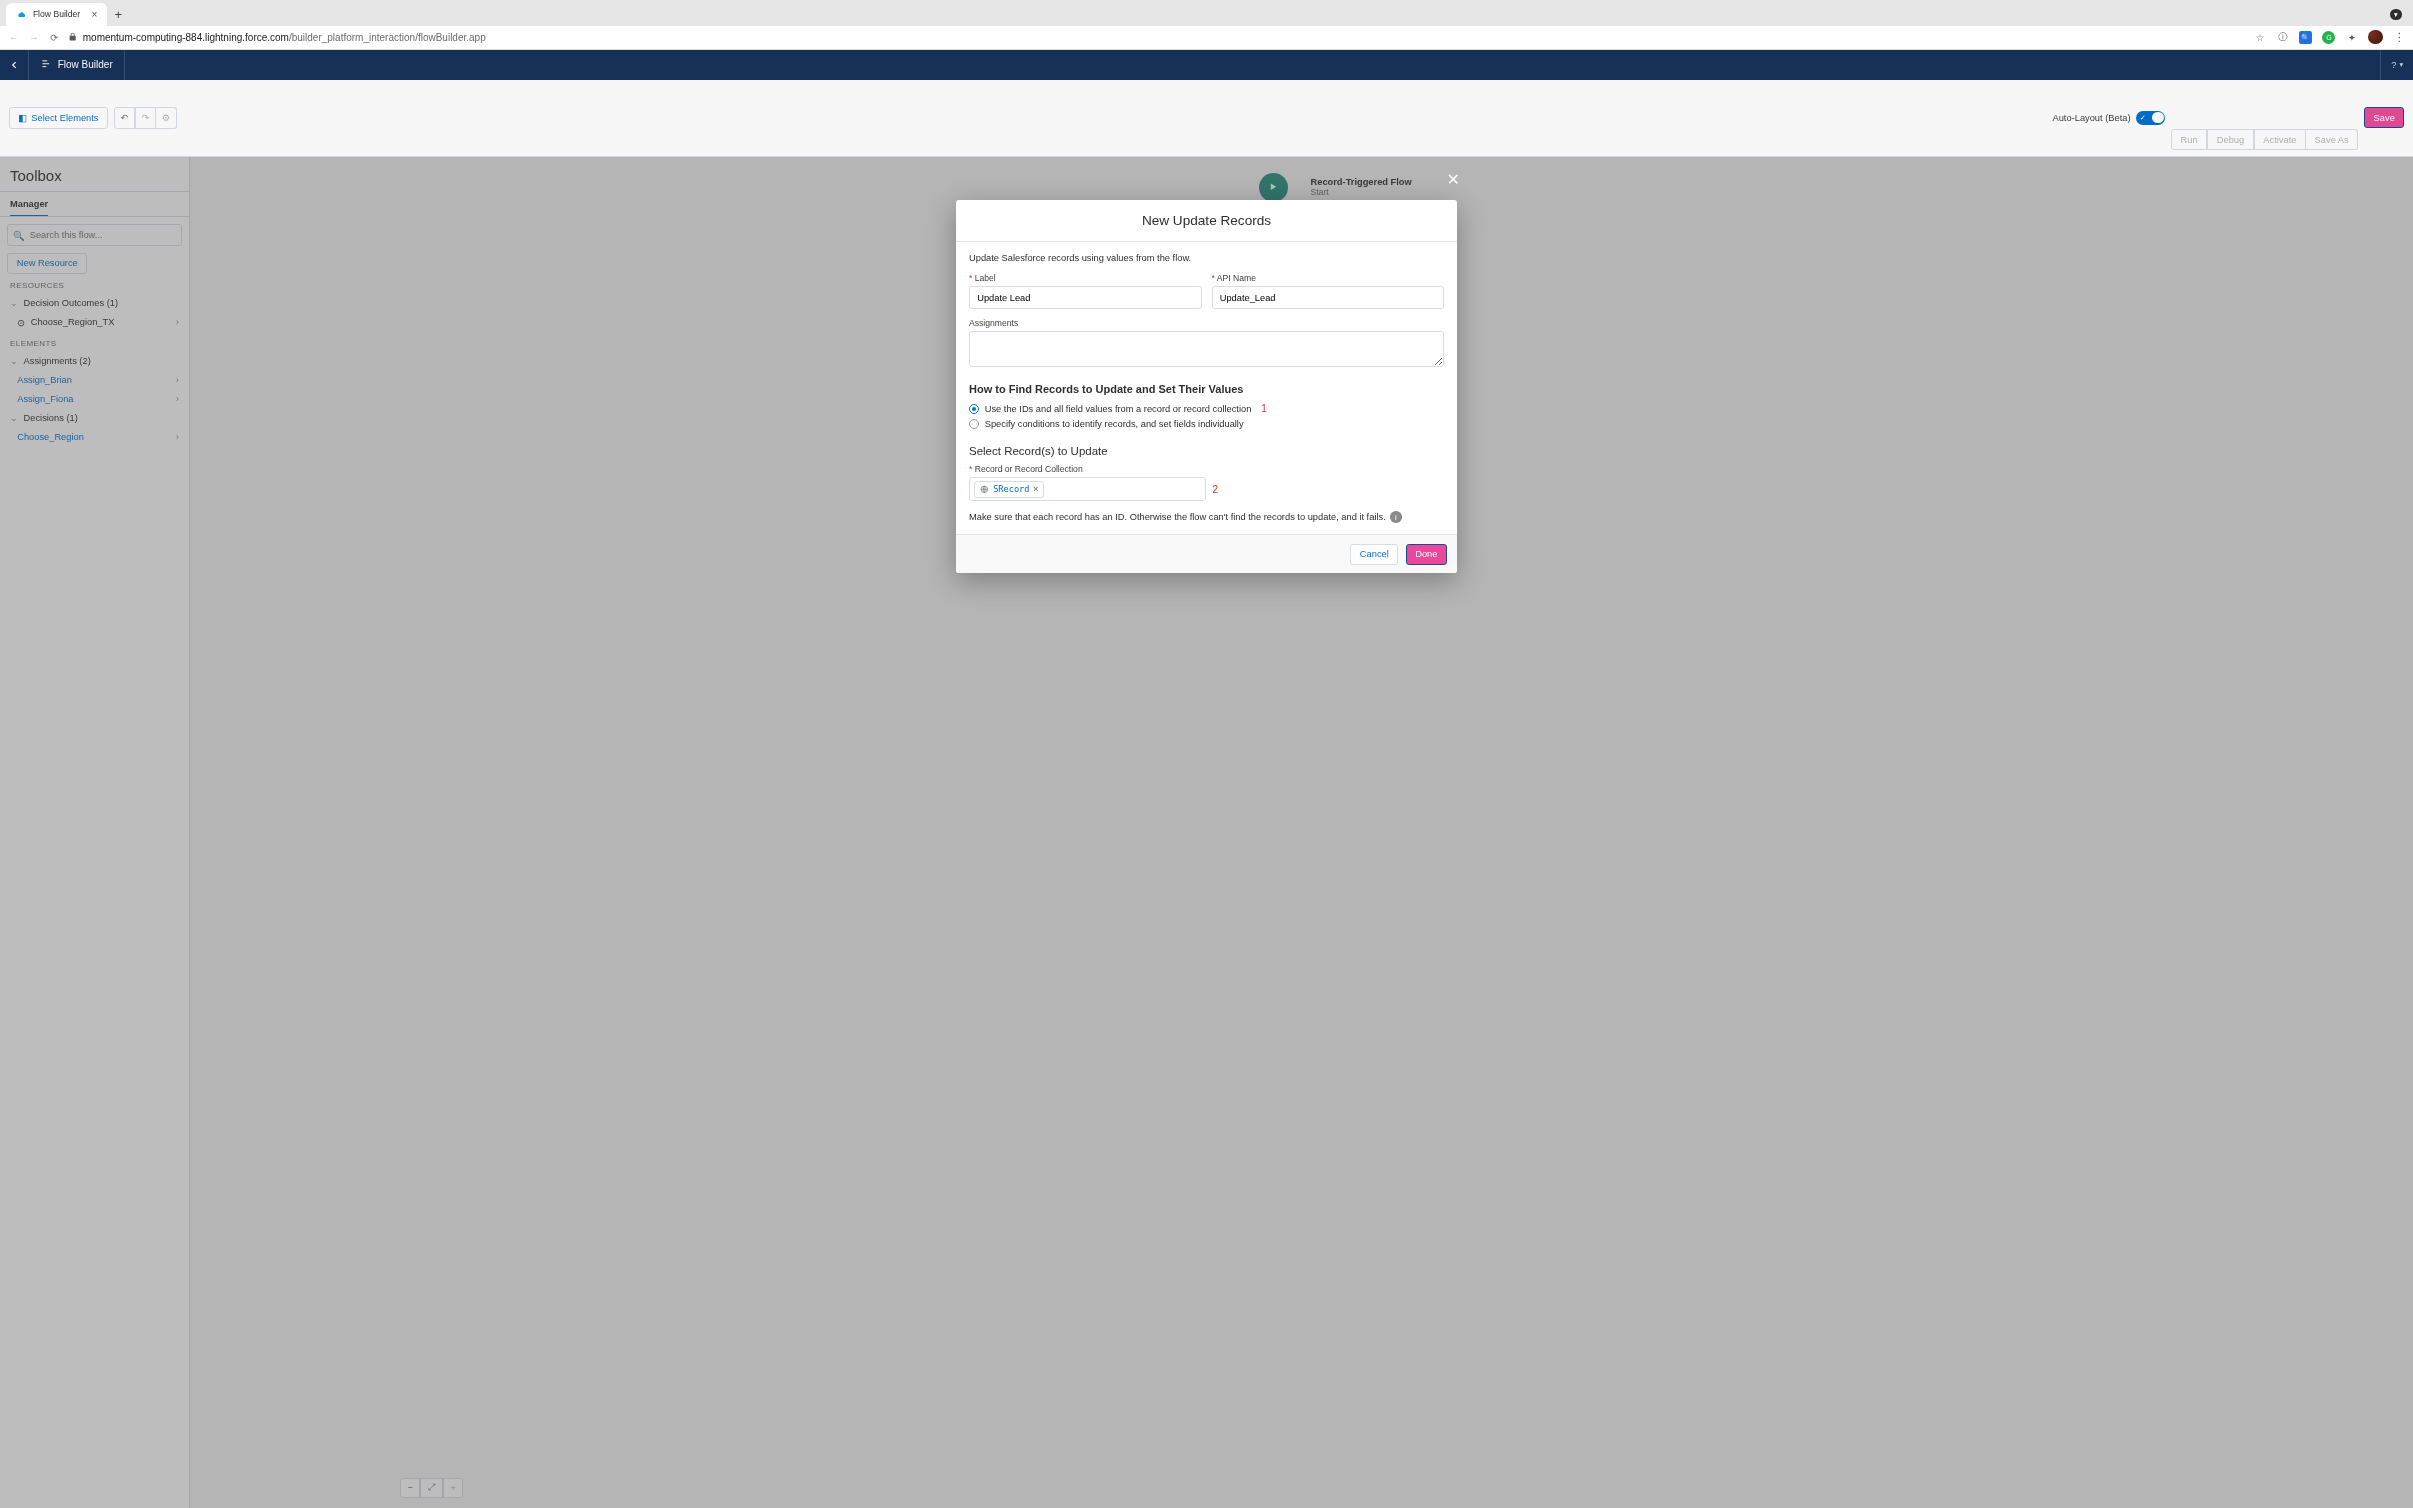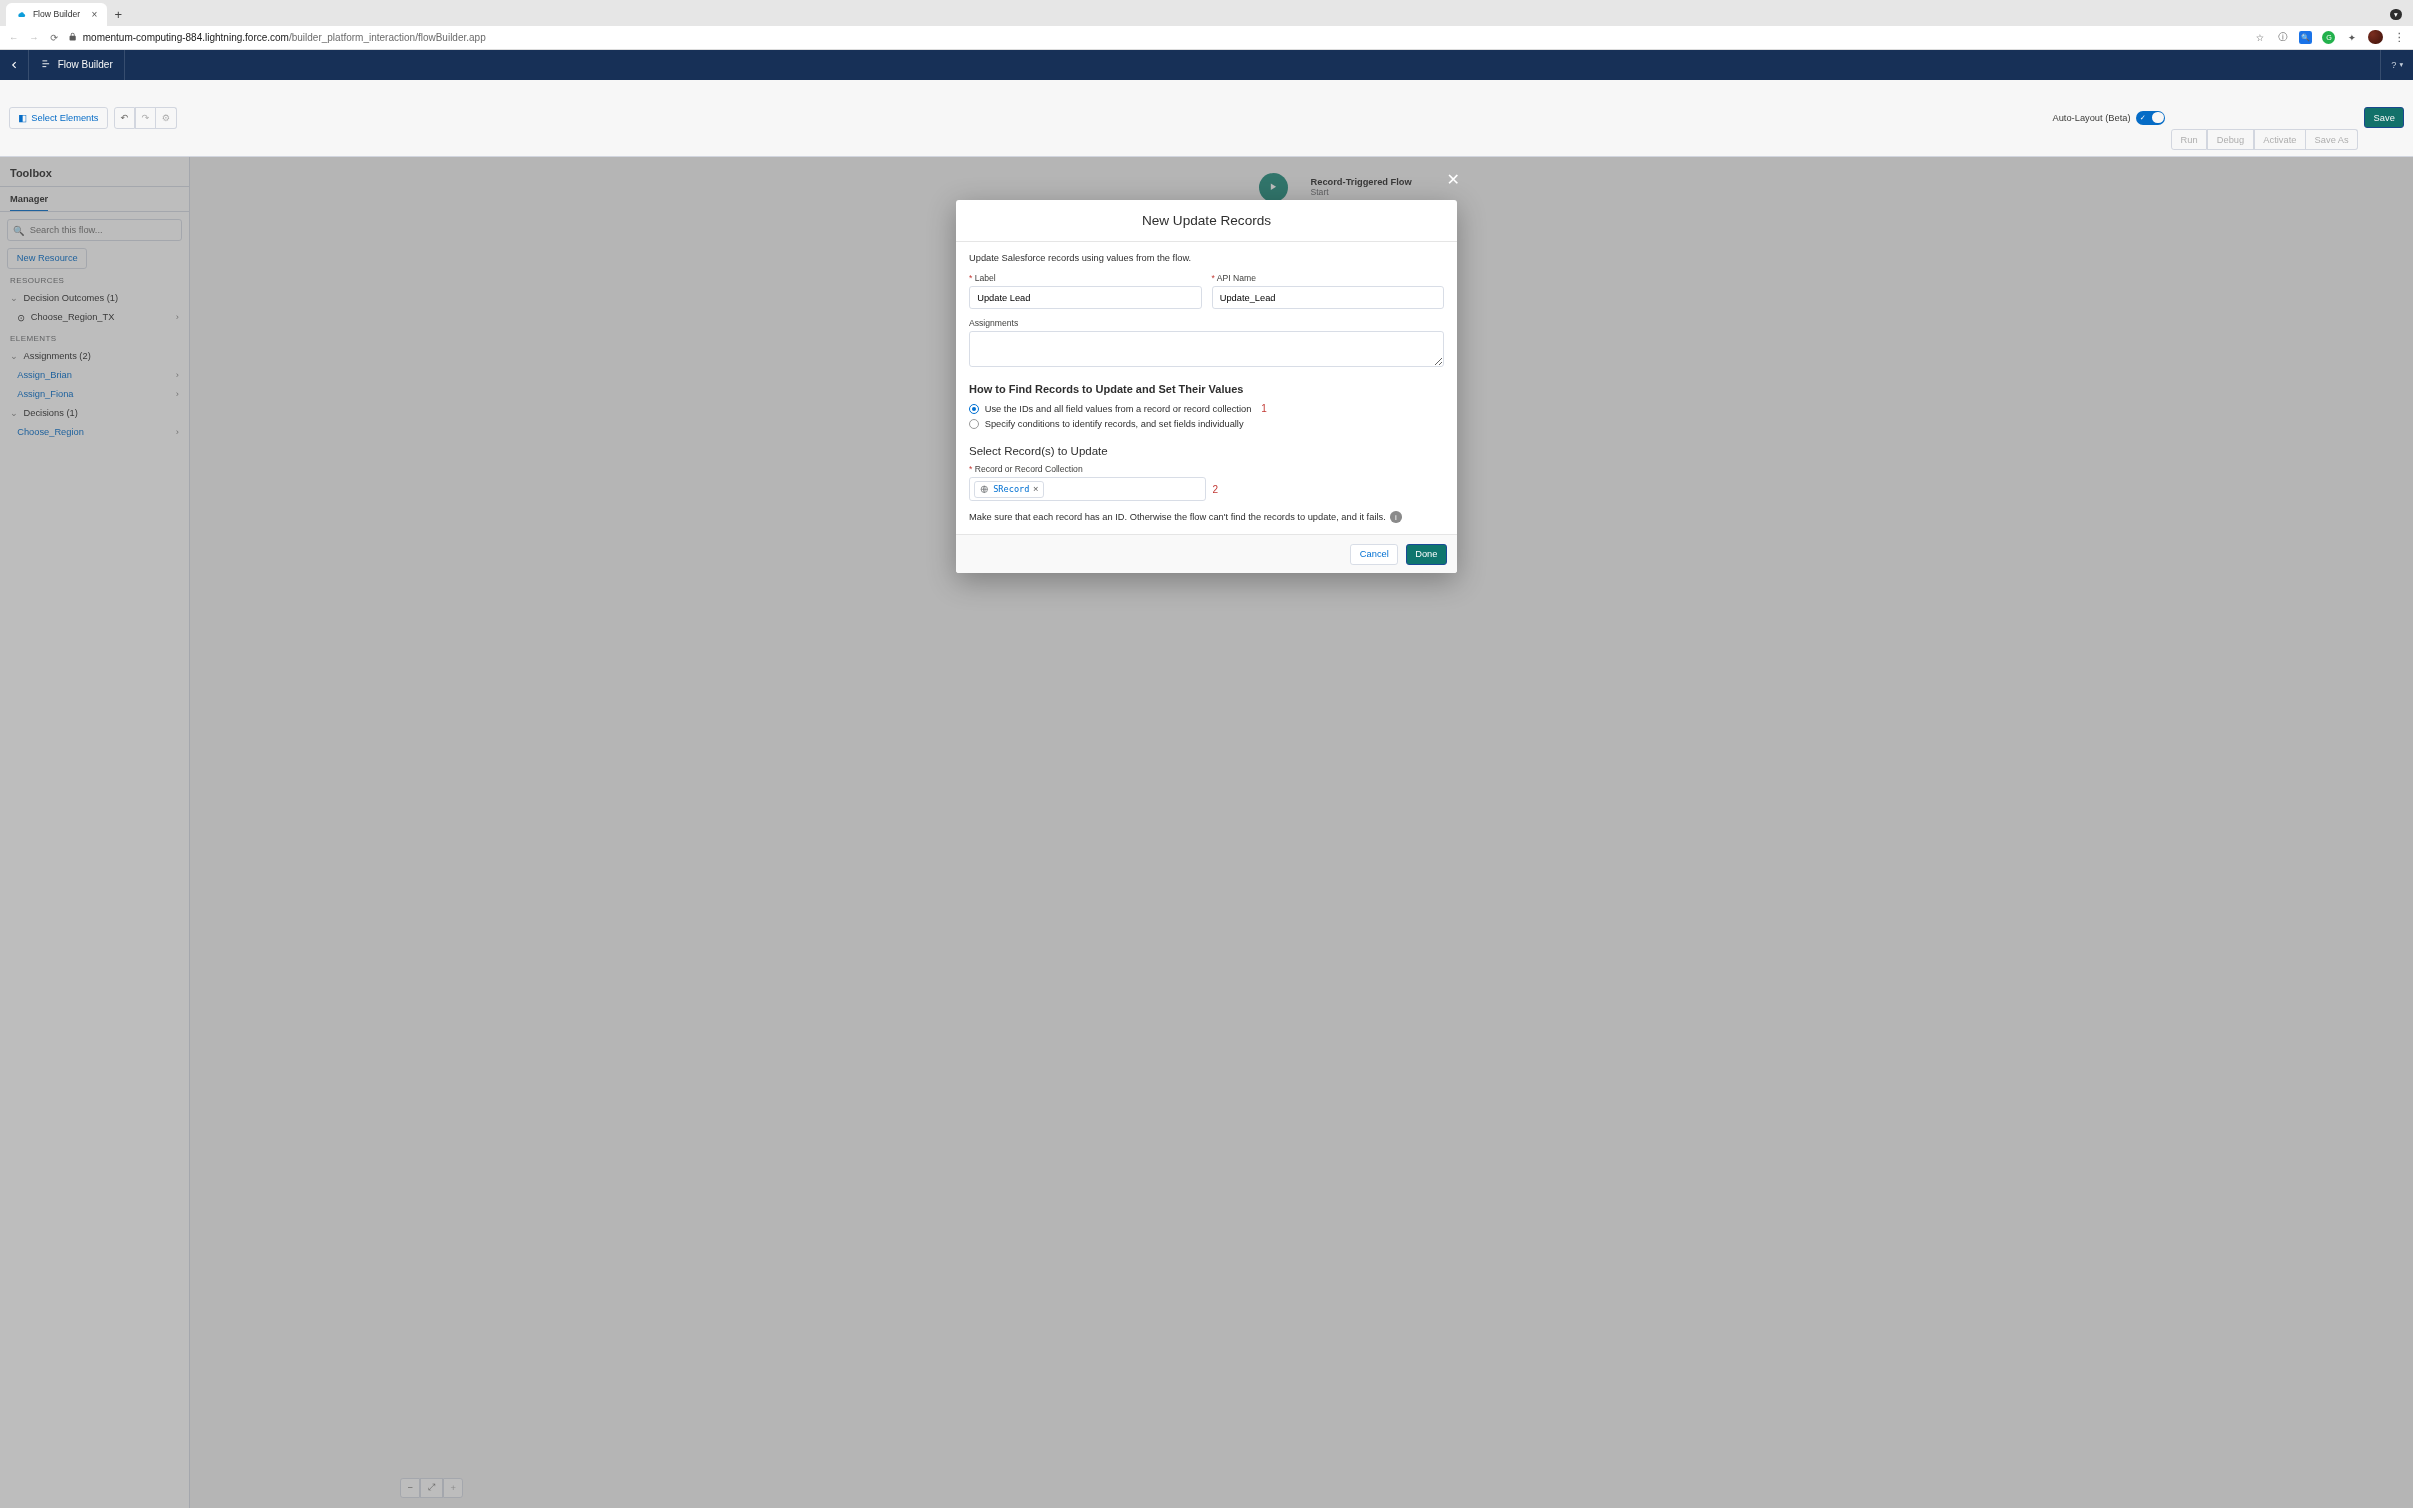--- a/index.html
+++ b/index.html
@@ -33,36 +33,36 @@
   .app-header { background: #16325c; color: #fff; display: flex; align-items: center; height: 30px; }
   .app-header .back { width: 29px; display: flex; justify-content: center; align-items: center; border-right: 0.7px solid rgba(255,255,255,0.15); height: 100%; cursor: pointer; }
   .app-header .brand { display: flex; align-items: center; gap: 5.7px; padding: 0 11.5px; border-right: 0.7px solid rgba(255,255,255,0.15); height: 100%; font-size: 10px; }
   .app-header .help { margin-left: auto; border-left: 0.7px solid rgba(255,255,255,0.15); height: 100%; display: flex; align-items: center; padding: 0 10px; cursor: pointer; color:#cdd6e4; }
 
   
   .toolbar { background: #fff; display: flex; align-items: center; padding: 5.7px 8.6px; border-bottom: 0.7px solid #d8dde6; gap: 5.7px; }
   .btn { border: 0.7px solid #d8dde6; background: #fff; border-radius: 2.9px; padding: 4.3px 8.6px; cursor: pointer; color: #0070d2; font-size: 9.3px; display: inline-flex; align-items: center; gap: 4.3px; }
   .btn.neutral { color: #3e3e3c; margin-top: 44px; }
   .btn.icononly { padding: 4.3px 5.7px; color: #706e6b; }
-  .btn.primary-dark { background: #0f766e; color: #fff; border-color: #194a95; }
+  .btn.primary-dark { background: #ec4899; color: #fff; border-color: #194a95; }
   .btn.disabled { color: #b3b3b3; cursor: default; }
   .btn-group { display: flex; }
   .btn-group .btn { border-radius: 0; }
   .btn-group .btn:first-child { border-radius: 2.9px 0 0 2.9px; }
   .btn-group .btn:last-child { border-radius: 0 2.9px 2.9px 0; border-left: none; }
   .toolbar .right { margin-left: auto; display: flex; align-items: center; gap: 5.7px; }
   .auto-layout { display: flex; align-items: center; gap: 5.7px; color: #3e3e3c; font-size: 9.3px; }
   .toggle-outer { width: 29px; height: 14.4px; background: #0070d2; border-radius: 7.2px; position: relative; display: inline-flex; align-items: center; }
   .toggle-check { position: absolute; left: 3.6px; color: #fff; font-size: 7.2px; }
   .toggle-knob { width: 11.5px; height: 11.5px; background: #fff; border-radius: 50%; position: absolute; right: 1.4px; }
 
   
   .main { flex: 1; display: flex; background: #f3f2f2; position: relative; }
   .sidebar { width: 190px; background: #fff; border-right: 0.7px solid #d8dde6; display: flex; flex-direction: column; }
-  .sb-title { font-size: 11px; font-weight: 700; padding: 10px 10px 7.2px; border-bottom: 0.7px solid #d8dde6; }
+  .sb-title { font-size: 15px; font-weight: 400; padding: 10px 10px 7.2px; border-bottom: 0.7px solid #d8dde6; }
   .sb-tabs { border-bottom: 0.7px solid #d8dde6; padding: 0 10px; }
   .sb-tab { padding: 7.2px 0 5.7px; font-weight: 700; font-size: 9.3px; color: #2e2e2e; border-bottom: 1.4px solid #0070d2; display: inline-block; }
   .sb-body { padding: 7.2px 7.2px; }
   .search-wrap { position: relative; margin-bottom: 7.2px; }
   .search-wrap input { width: 100%; padding: 5px 7.2px 5px 21.5px; border: 0.7px solid #d8dde6; border-radius: 2.9px; font-size: 9.3px; }
   .search-wrap .mag { position: absolute; left: 6.5px; top: 50%; transform: translateY(-50%); color: #8a8a8a; }
   .sb-section { color: #6b6d70; font-size: 8px; letter-spacing: 0.4px; padding: 7.2px 2.9px 2.9px; }
   .sb-item { display: flex; align-items: center; justify-content: space-between; padding: 4.3px 2.9px; cursor: pointer; color: #2e2e2e; }
   .sb-item .left { display: flex; align-items: center; gap: 5.7px; }
   .sb-item.link { color: #0070d2; }

